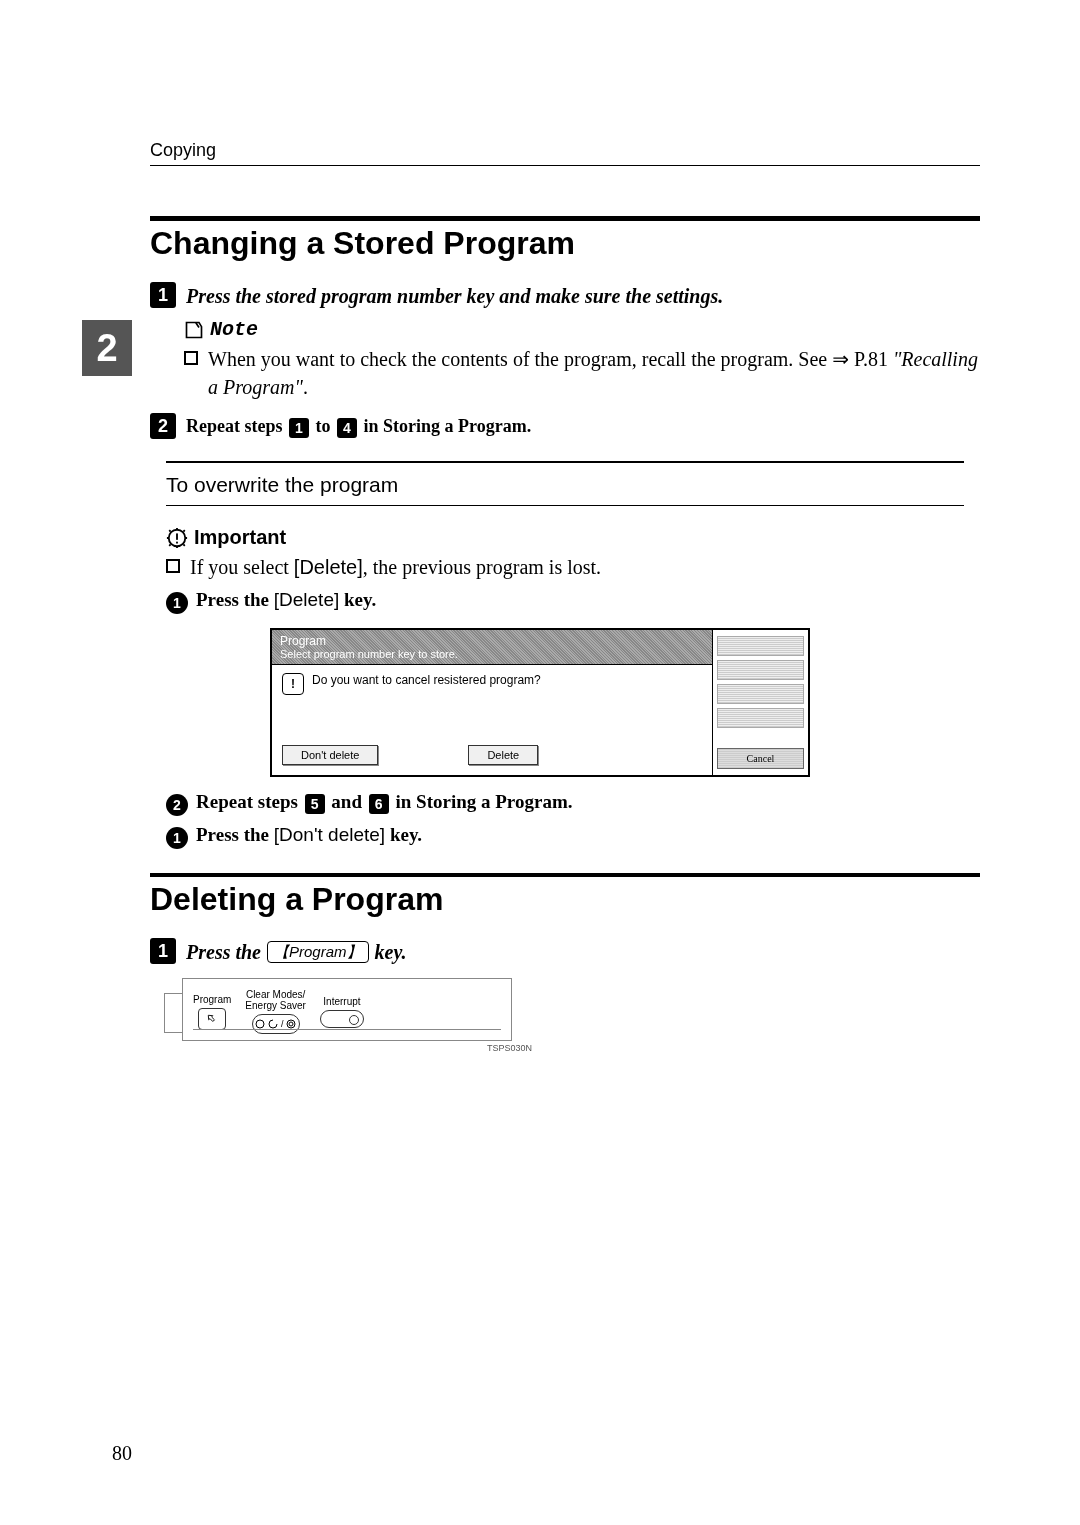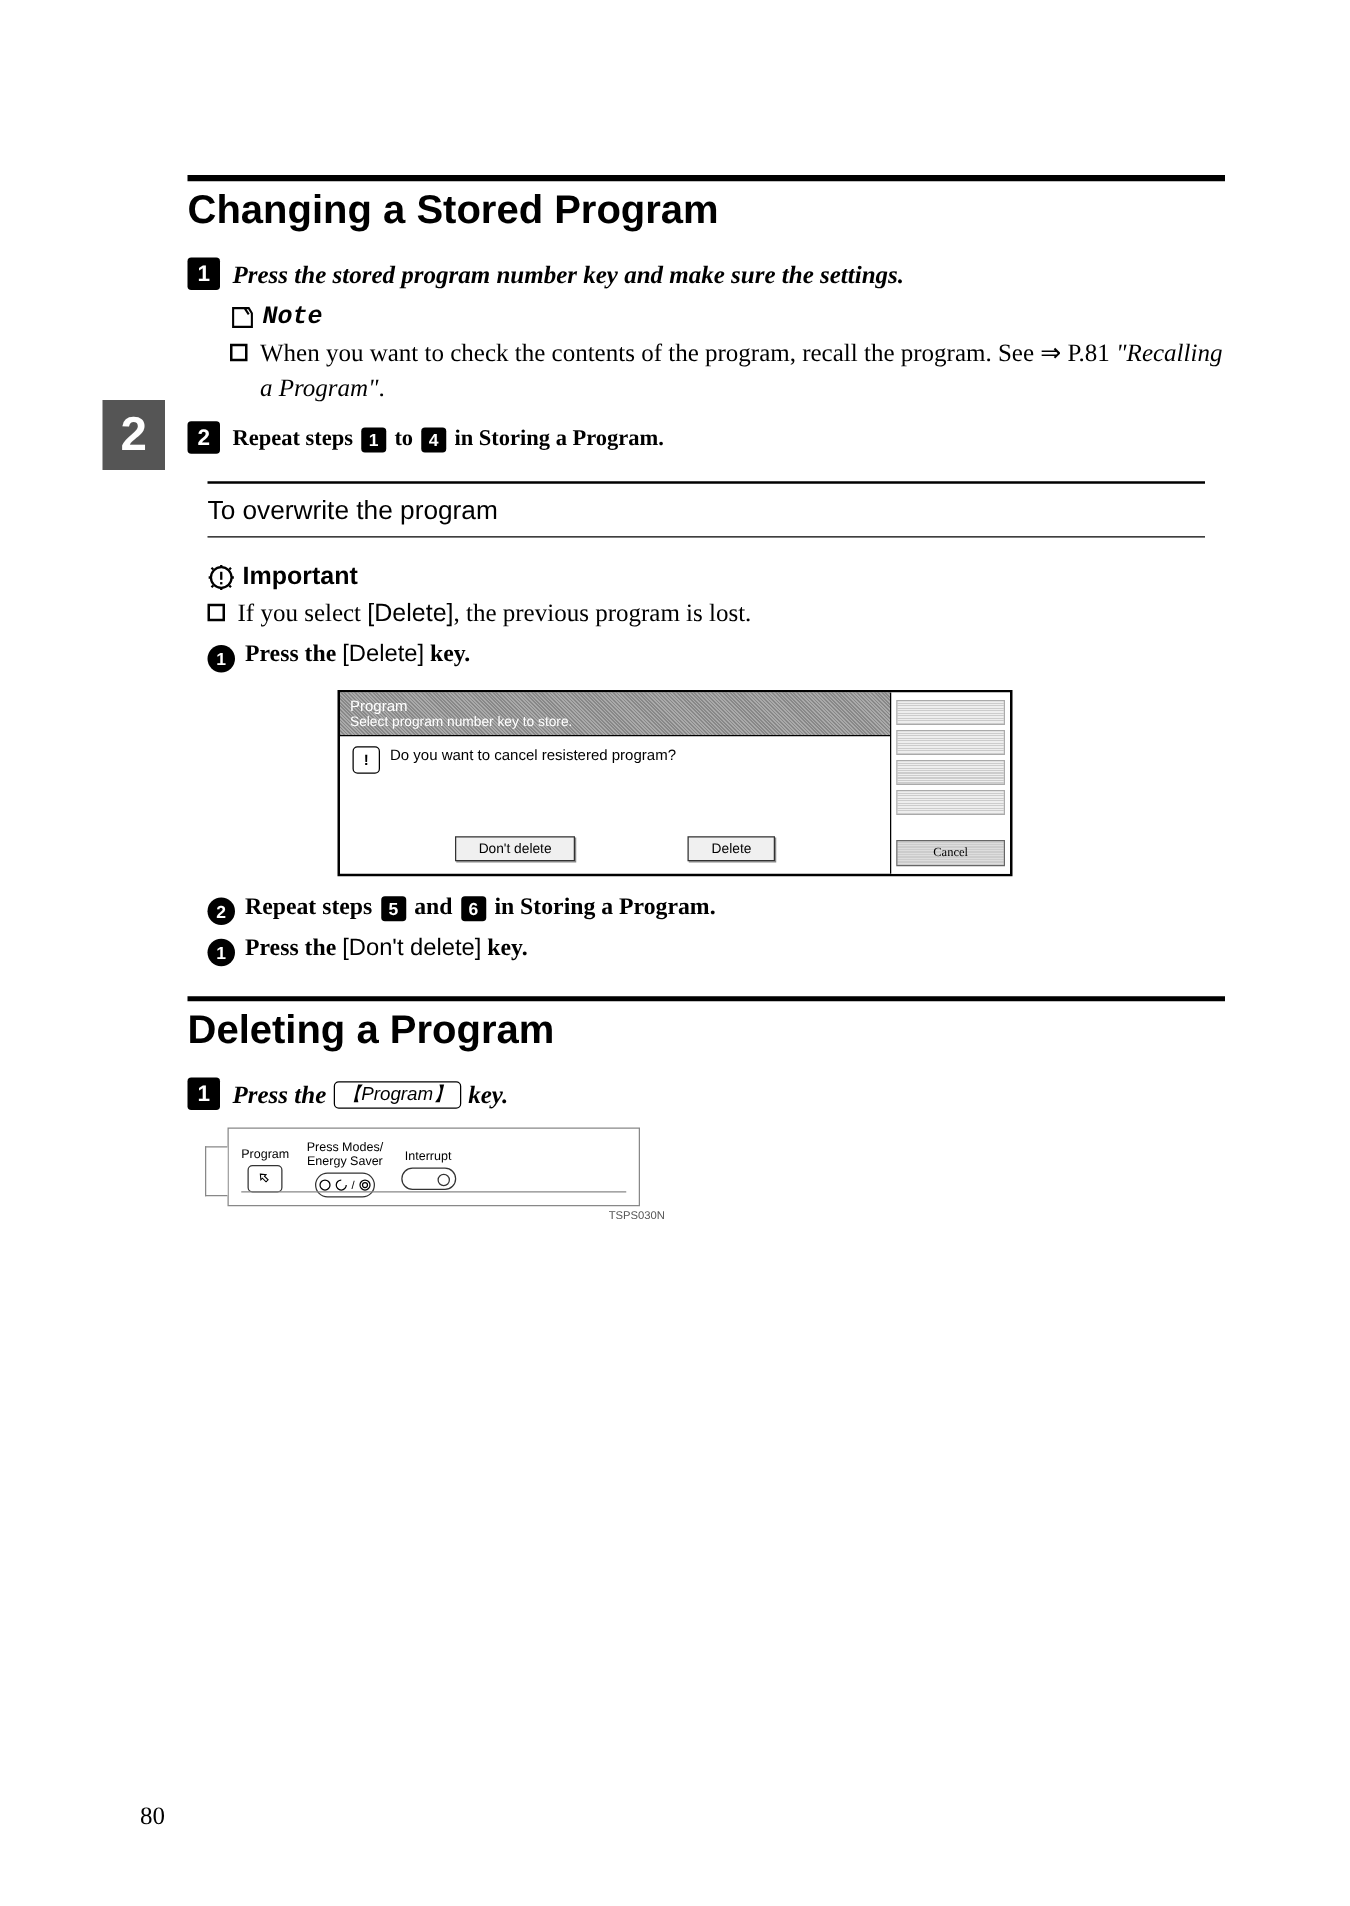--- a/index.html
+++ b/index.html
@@ -199,21 +199,21 @@
     min-height: 110px;
     display: flex;
     flex-direction: column;
     justify-content: space-between;
   }
   .ss-prompt { display: flex; align-items: flex-start; gap: 8px; }
   .ss-icon {
     width: 22px; height: 22px; border: 1.5px solid #000; border-radius: 4px;
     display: flex; align-items: center; justify-content: center; font-weight: bold;
   }
-  .ss-buttons { display: flex; gap: 90px; margin-top: 30px; justify-content: center; }
+  .ss-buttons { display: flex; gap: 90px; margin-top: 30px; }
   .ss-btn {
     border: 1px solid #333;
     background: #f0f0f0;
     font-size: 11px;
     padding: 3px 18px;
     box-shadow: 1px 1px 0 #888;
   }
   .ss-side {
     width: 96px;
     border-left: 1px solid #000;
@@ -322,20 +322,21 @@
     border:1.5px solid #000; border-radius:4px;
     padding:0 6px; height:22px;
     font-family: Arial, sans-serif; font-weight: normal; font-size:15px;
     vertical-align: middle;
   }
 </style>
 </head>
 <body>
 
 <div class="page">
+  <div class="running-head">Copying</div>
 
   <div class="side-tab">2</div>
 
   <div class="thick-rule"></div>
   <h2 class="section-title">Changing a Stored Program</h2>
 
   <div class="step">
     <span class="step-badge">1</span>
     <span class="step-text">Press the stored program number key and make sure the settings.</span>
   </div>
@@ -452,21 +453,21 @@
       <div class="kp-group">
         <div class="kp-label">Program</div>
         <div class="kp-btn">
           <svg width="14" height="14" viewBox="0 0 24 24">
               <path d="M12 3 L17 9 L14 9 L14 16 L10 16 L10 9 L7 9 Z" fill="none" stroke="#000" stroke-width="1.5" transform="rotate(-45 12 12)"></path>
             </svg>
         </div>
       </div>
       <div class="kp-group">
         <div class="kp-label">
-          <span>Press Modes/</span><br><span>Energy Saver</span>
+          <span>Clear Modes/</span><br><span>Energy Saver</span>
         </div>
         <div class="kp-oval">
           <svg width="10" height="10" viewBox="0 0 10 10">
               <circle cx="5" cy="5" r="4" fill="none" stroke="#000"></circle>
             </svg>
           <svg width="10" height="10" viewBox="0 0 10 10">
               <path d="M5 1 A4 4 0 1 0 9 5" fill="none" stroke="#000"></path>
             </svg>
           <span style="font-size:9px">/</span>
           <svg width="10" height="10" viewBox="0 0 10 10">

